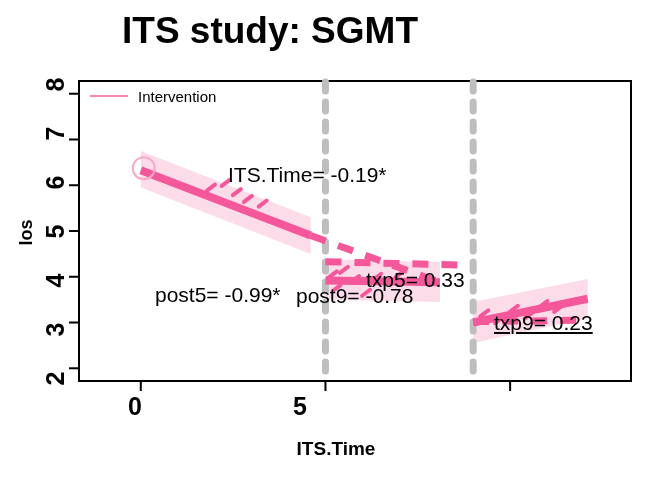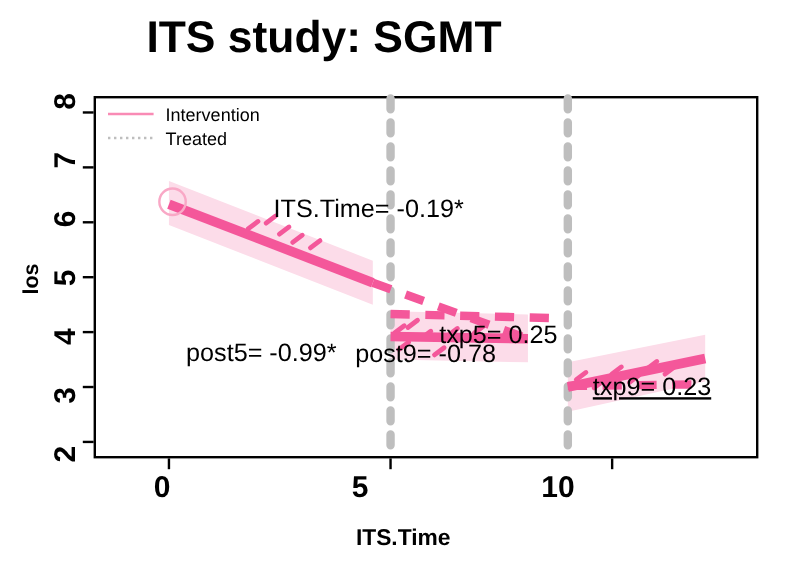--- a/index.html
+++ b/index.html
@@ -96,42 +96,33 @@
   <div class="ytick" style="left:40px;top:168px;">6</div>
   <div class="ytick" style="left:40px;top:217px;">5</div>
   <div class="ytick" style="left:40px;top:266px;">4</div>
   <div class="ytick" style="left:40px;top:315px;">3</div>
   <div class="ytick" style="left:40px;top:364px;">2</div>
 
   <div class="ylab">los</div>
 
   <div class="xtick" style="left:105px;top:392px;">0</div>
   <div class="xtick" style="left:270px;top:392px;">5</div>
-  <div class="xtick" style="left:435px;top:392px;">10</div>
 
   <div class="xlab">ITS.Time</div>
 
   <div class="legend">
     <div class="legrow">
       <span class="legkey">
         <svg width="42" height="12">
             <line x1="2" y1="6" x2="40" y2="6" stroke="#F98BB5" stroke-width="2"></line>
           </svg>
       </span>
       <span class="legtext">Intervention</span>
     </div>
-    <div class="legrow">
-      <span class="legkey">
-        <svg width="42" height="12">
-            <line x1="2" y1="6" x2="40" y2="6" stroke="#BEBEBE" stroke-width="2" stroke-dasharray="2 3"></line>
-          </svg>
-      </span>
-      <span class="legtext">Treated</span>
-    </div>
   </div>
 
   <div class="anno" style="left:228px;top:163px;">ITS.Time= -0.19*</div>
   <div class="anno" style="left:155px;top:247px;margin-top:36px;">post5= -0.99*</div>
-  <div class="anno" style="left:366px;top:268px;">txp5= 0.25</div>
+  <div class="anno" style="left:366px;top:268px;">txp5= 0.33</div>
   <div class="anno" style="left:296px;top:284px;">post9= -0.78</div>
   <div class="anno" style="left:494px;top:311px;text-decoration:underline;">txp9= 0.23</div>
 
 </div>
 
 </body></html>

